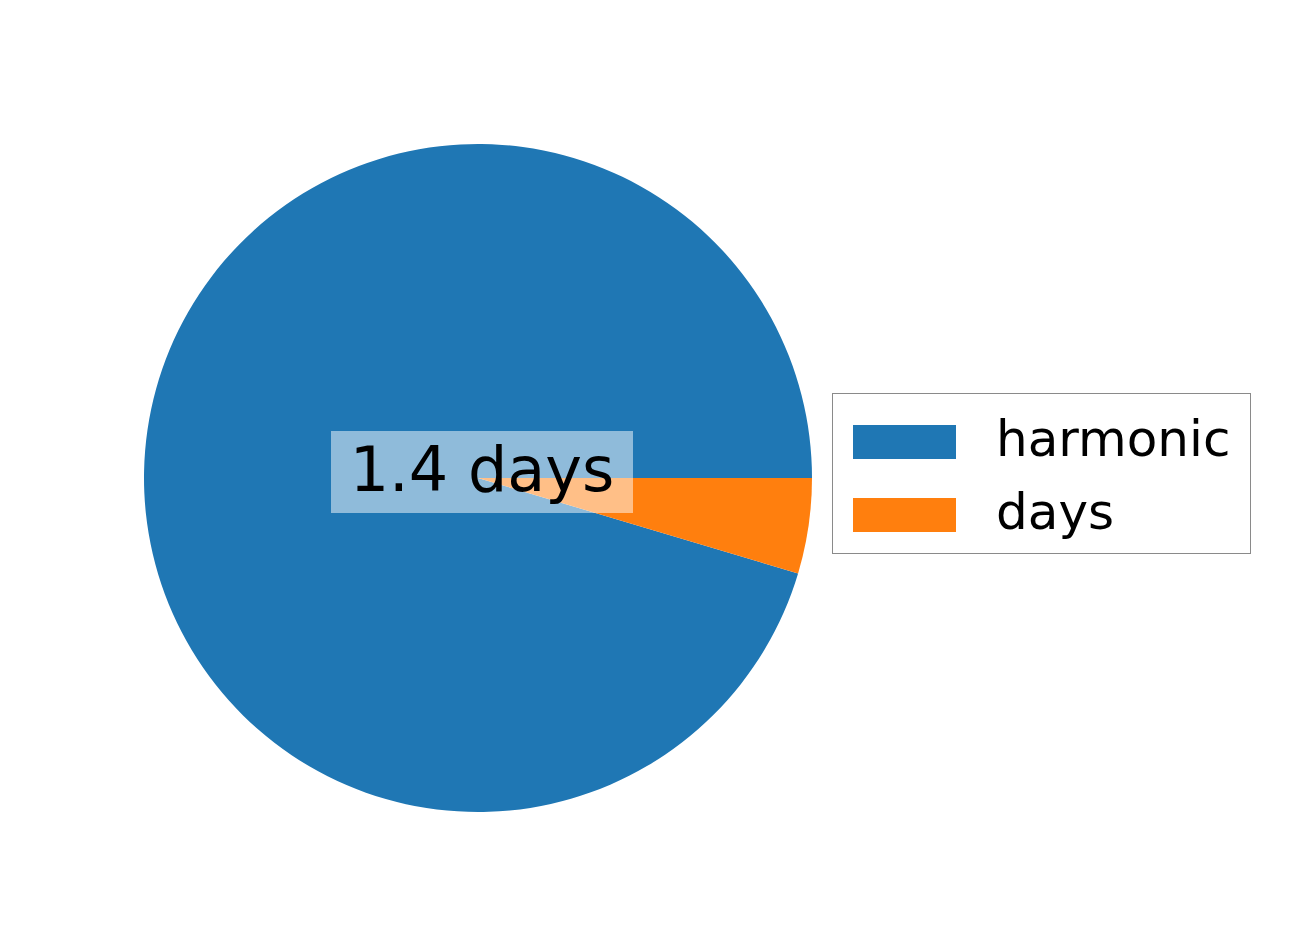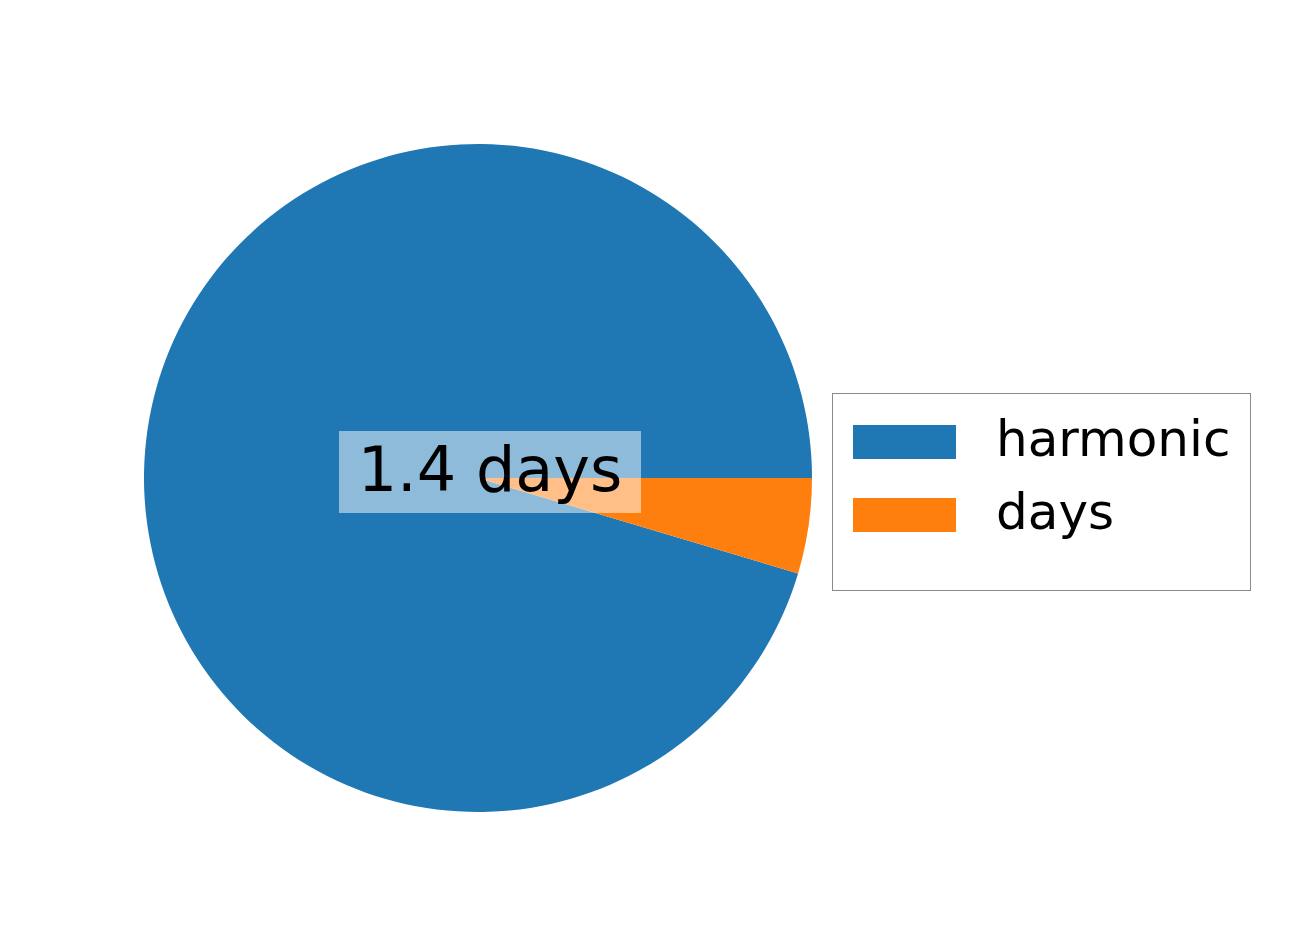--- a/index.html
+++ b/index.html
@@ -44,34 +44,34 @@
     align-items: center;
     justify-content: center;
     background: rgba(255, 255, 255, 0.5);
     color: #000000;
     font-size: 62px;
     line-height: 1;
     white-space: nowrap;
     letter-spacing: 0px;
   }
   #label-harmonic {
-    left: 339px;
+    left: 331px;
     top: 431px;
     width: 302px;
     height: 82px;
     padding-bottom: 4px;
   }
 
   
   #legend {
     position: absolute;
     left: 832px;
     top: 393px;
     width: 419px;
-    height: 198px;
+    height: 161px;
     box-sizing: border-box;
     background: #ffffff;
     border: 1px solid #8a8a8a;
   }
   .legend-row {
     position: absolute;
     left: 0;
     width: 100%;
     height: 74px;
     display: flex;

